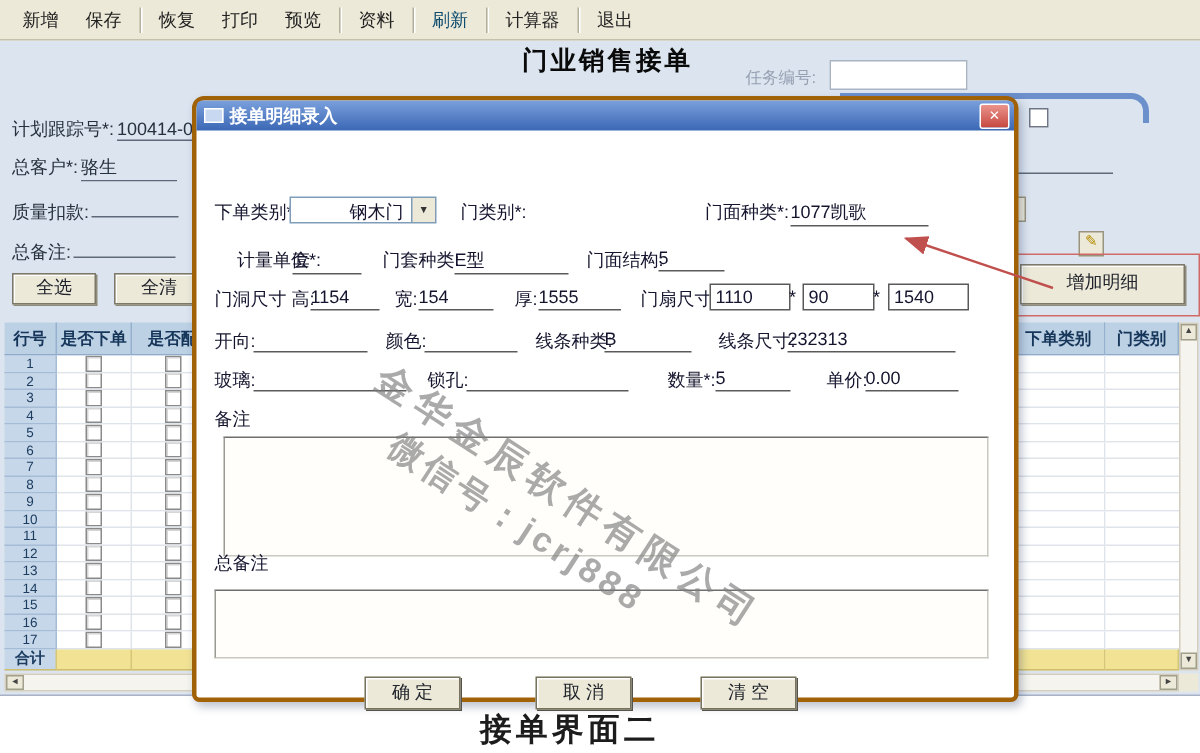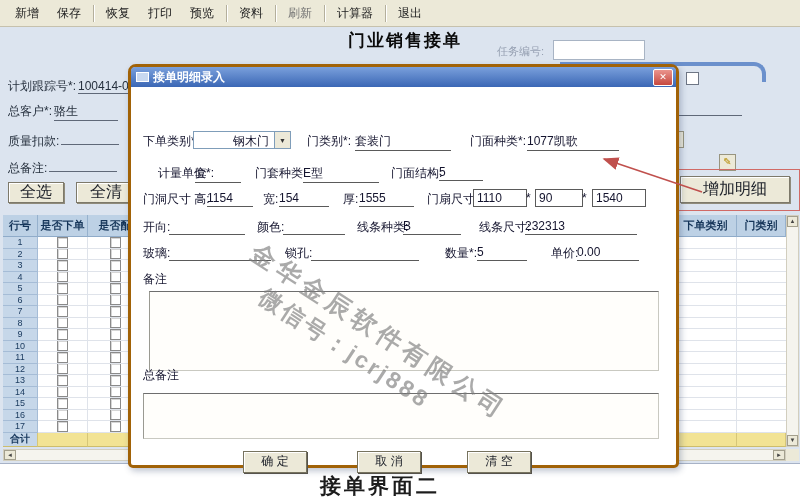--- a/index.html
+++ b/index.html
@@ -2,39 +2,39 @@
 <html><head>
 <meta charset="utf-8">
 <style>
   html,body{margin:0;padding:0;background:#fff;}
   .page{position:relative;width:800px;height:502px;background:#fff;overflow:hidden;
         font-family:"Liberation Sans","DejaVu Sans",sans-serif;color:#222;}
   
   .toolbar{position:absolute;left:0;top:0;right:0;height:26px;background:#ece9d8;
            border-bottom:1px solid #c6c1ad;display:flex;align-items:center;padding-left:6px;z-index:2;}
   .tb-btn{padding:3px 9px;font-size:12px;color:#222;cursor:default;white-space:nowrap;}
-  .tb-btn.disabled{color:#737373;}
+  .tb-btn.disabled{color:#0c4a6e;}
   .tb-sep{width:1px;height:17px;background:#b4af9c;box-shadow:1px 0 0 #fff;margin:0 3px;}
   
   .win{position:absolute;left:0;top:27px;width:800px;height:436px;background:#dce4ef;
        border-bottom:1px solid #a7b2c6;z-index:1;}
   .page-title{position:absolute;left:330px;top:2px;width:150px;text-align:center;
               font-size:17px;font-weight:bold;color:#0a0a0a;letter-spacing:2px;}
   .task-label{position:absolute;left:497px;top:17px;font-size:11px;color:#96a0b2;}
   .task-input{position:absolute;left:553px;top:13px;width:86px;height:16px;background:#fff;
               border:1px solid #a8b4c4;font-size:11px;}
   .panel-corner{position:absolute;left:560px;top:35px;width:202px;height:16px;
                 border-top:4px solid #6b90cc;border-right:4px solid #6b90cc;
                 border-top-right-radius:12px;}
   .f-row{position:absolute;left:8px;width:122px;font-size:12px;color:#26303e;
          white-space:nowrap;overflow:hidden;}
   .f-val{display:inline-block;border-bottom:1px solid #5f6878;min-height:14px;margin-left:2px;}
   .line-seg{position:absolute;left:670px;top:88px;width:72px;border-bottom:1px solid #5f6878;}
   .win-btn{position:absolute;background:#ece9d8;border:1px solid #7d796a;
-           box-shadow:inset 1px 1px 0 #fff,1px 1px 0 #8f8b7b;font-size:16px;color:#20242c;
+           box-shadow:inset 1px 1px 0 #fff,1px 1px 0 #8f8b7b;font-size:12px;color:#20242c;
            text-align:center;cursor:default;}
   .cbx{position:absolute;width:11px;height:11px;background:#fff;border:1px solid #6e7685;}
   .pencil{position:absolute;width:15px;height:15px;background:#ece9d8;border:1px solid #98947f;
           font-size:10px;line-height:13px;text-align:center;color:#b58a00;}
   .red-rect{position:absolute;left:672px;top:142px;width:126px;height:40px;
             border:1px solid #d16a66;z-index:5;}
   
   .grid{position:absolute;left:3px;top:188px;width:783px;font-size:10px;}
   .t-head,.t-row{display:flex;}
   .tc{box-sizing:border-box;border-right:1px solid #dfe3ea;border-bottom:1px solid #dfe3ea;
@@ -403,21 +403,20 @@
       <span class="m-close">✕</span>
     </div>
     <div class="m-body">
 
       <span class="lbl" style="left:12px;top:46px">下单类别*:</span>
       <div class="combo">
         <span class="combo-val">钢木门</span>
         <span class="combo-btn">▼</span>
       </div>
       <span class="lbl" style="left:176px;top:46px">门类别*:</span>
-      <span class="uval" style="left:224px;top:46px;width:96px">套装门</span>
       <span class="lbl" style="left:339px;top:46px">门面种类*:</span>
       <span class="uval" style="left:396px;top:46px;width:92px">1077凯歌</span>
 
       <span class="lbl" style="left:27px;top:78px">计量单位*:</span>
       <span class="uval" style="left:64px;top:78px;width:46px">套</span>
       <span class="lbl" style="left:124px;top:78px">门套种类:</span>
       <span class="uval" style="left:172px;top:78px;width:76px">E型</span>
       <span class="lbl" style="left:260px;top:78px">门面结构:</span>
       <span class="uval" style="left:308px;top:78px;width:44px">5</span>
 

